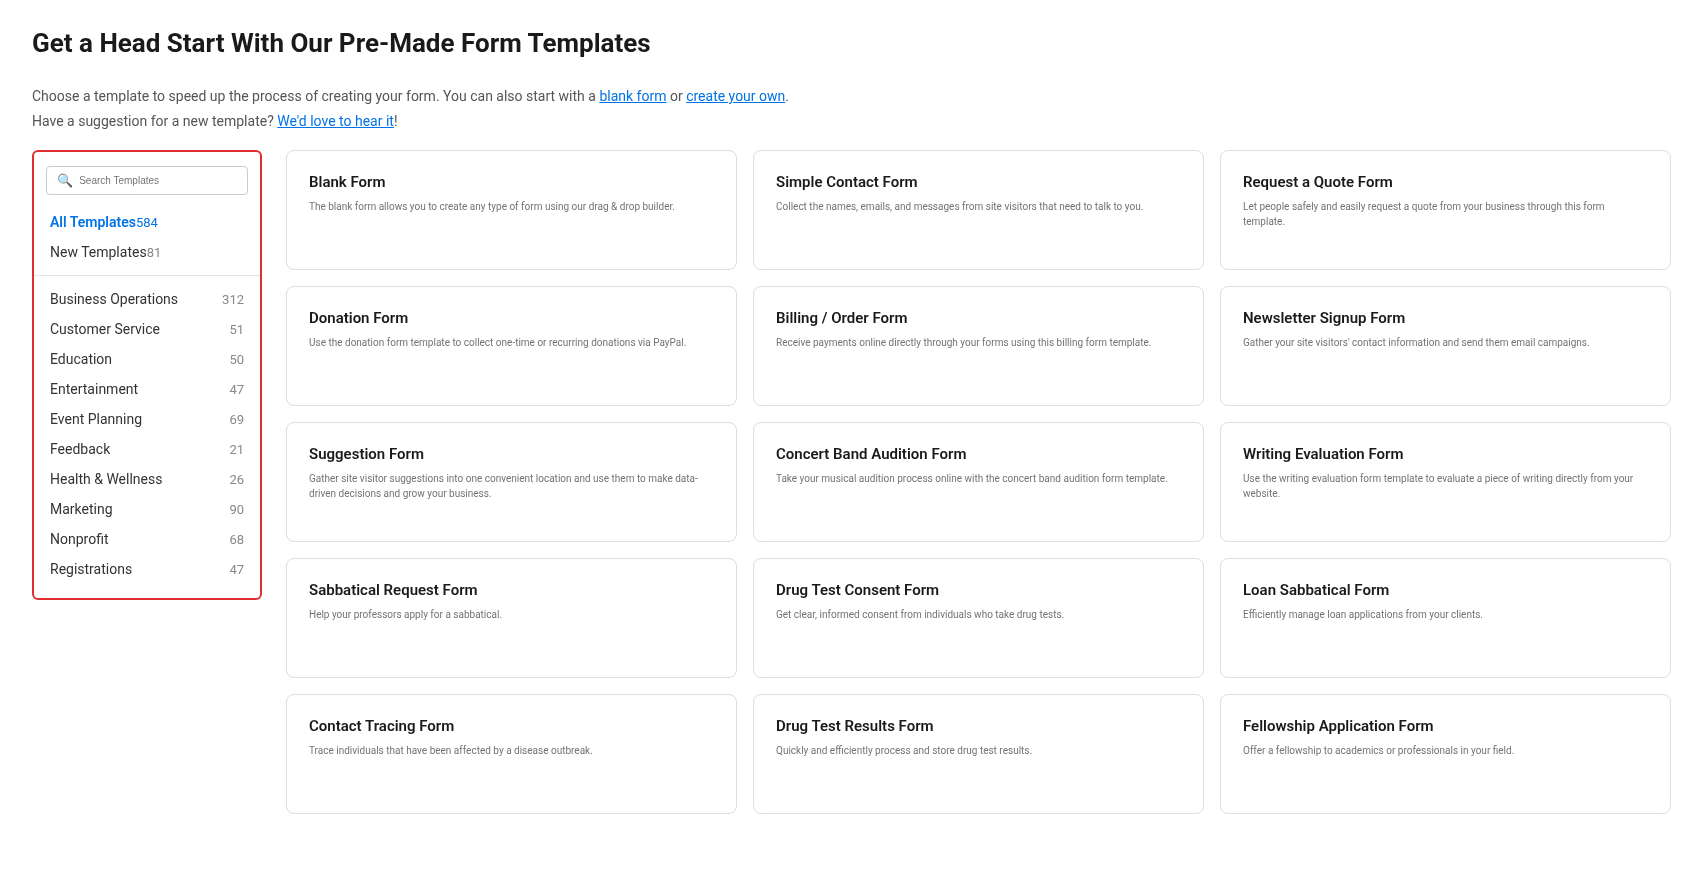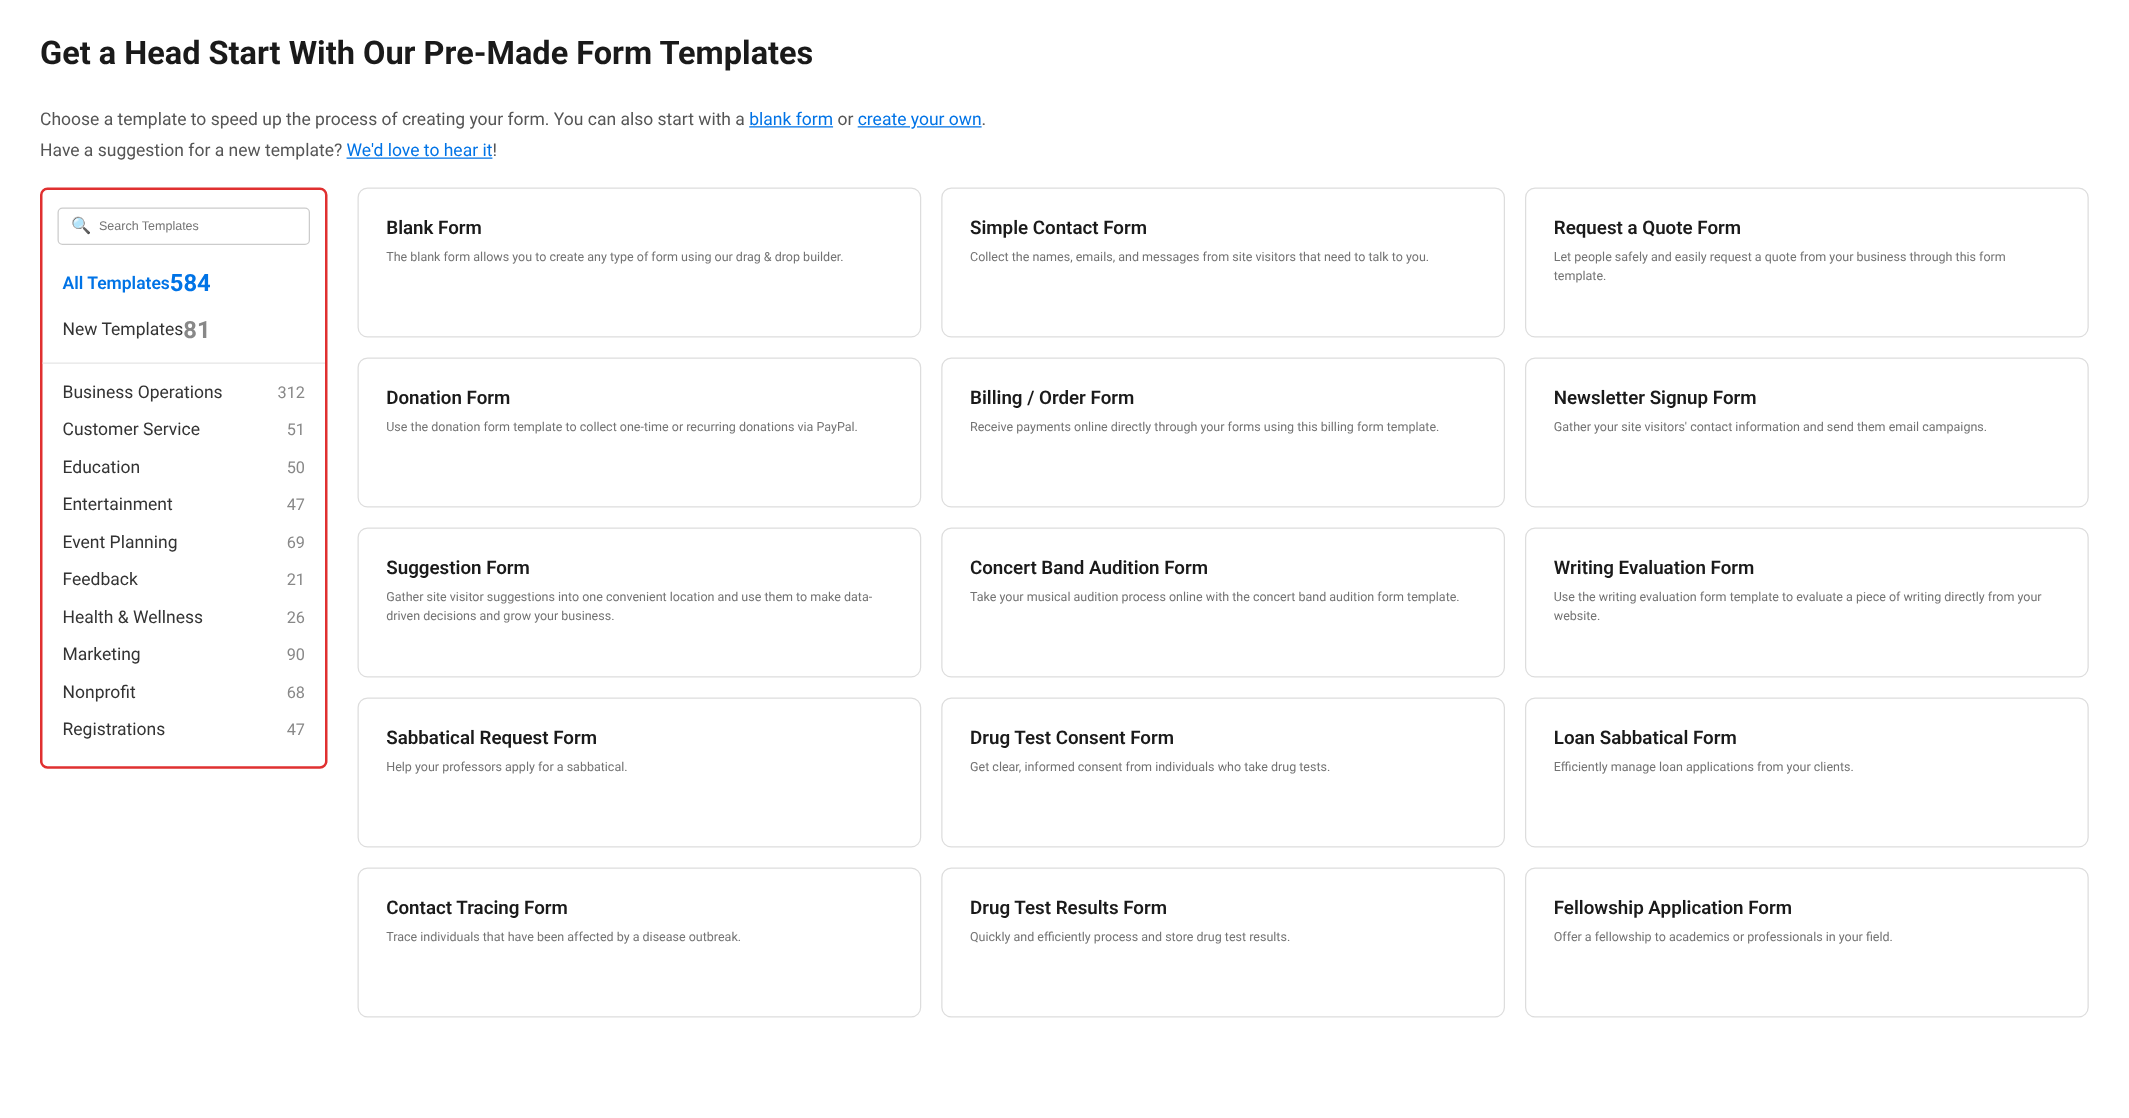--- a/index.html
+++ b/index.html
@@ -78,22 +78,22 @@
       cursor: pointer;
       font-size: 14px;
       color: #333;
     }
     .sidebar-item.active {
       color: #0073e6;
       font-weight: 600;
     }
     .sidebar-item .count {
       color: #888;
-      font-size: 19px;
-      font-weight: 700;
+      font-size: 13px;
+      font-weight: 400;
     }
     .sidebar-item.active .count {
       color: #0073e6;
     }
     .sidebar-category-label {
       padding: 7px 16px;
       font-size: 14px;
       color: #333;
       display: flex;
       justify-content: space-between;

